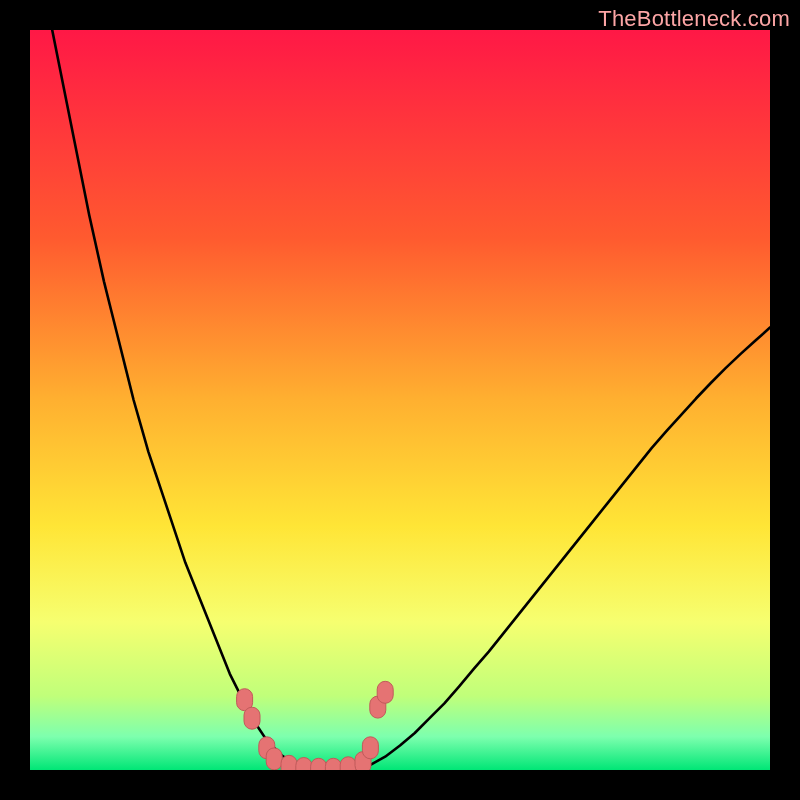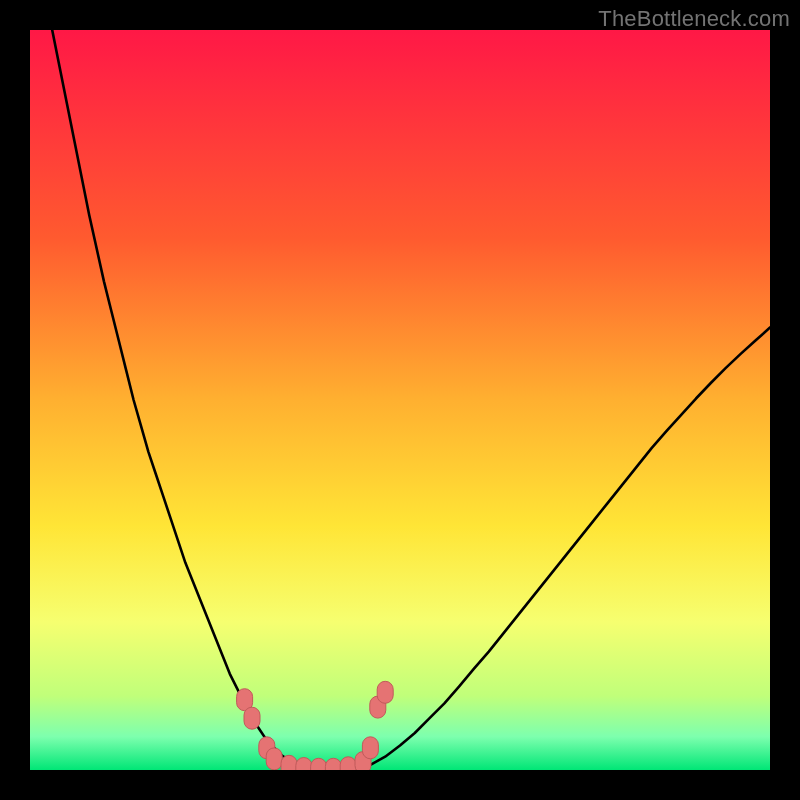--- a/index.html
+++ b/index.html
@@ -14,21 +14,21 @@
   .stage {
     position: relative;
     width: 800px;
     height: 800px;
     background: #000;
   }
   .watermark {
     position: absolute;
     top: 6px;
     right: 10px;
-    color: #737373;
+    color: #fca5a5;
     font-size: 22px;
     font-weight: 500;
     letter-spacing: 0.2px;
     pointer-events: none;
     z-index: 5;
   }
   .plot-wrap {
     position: absolute;
     left: 30px;
     top: 30px;

